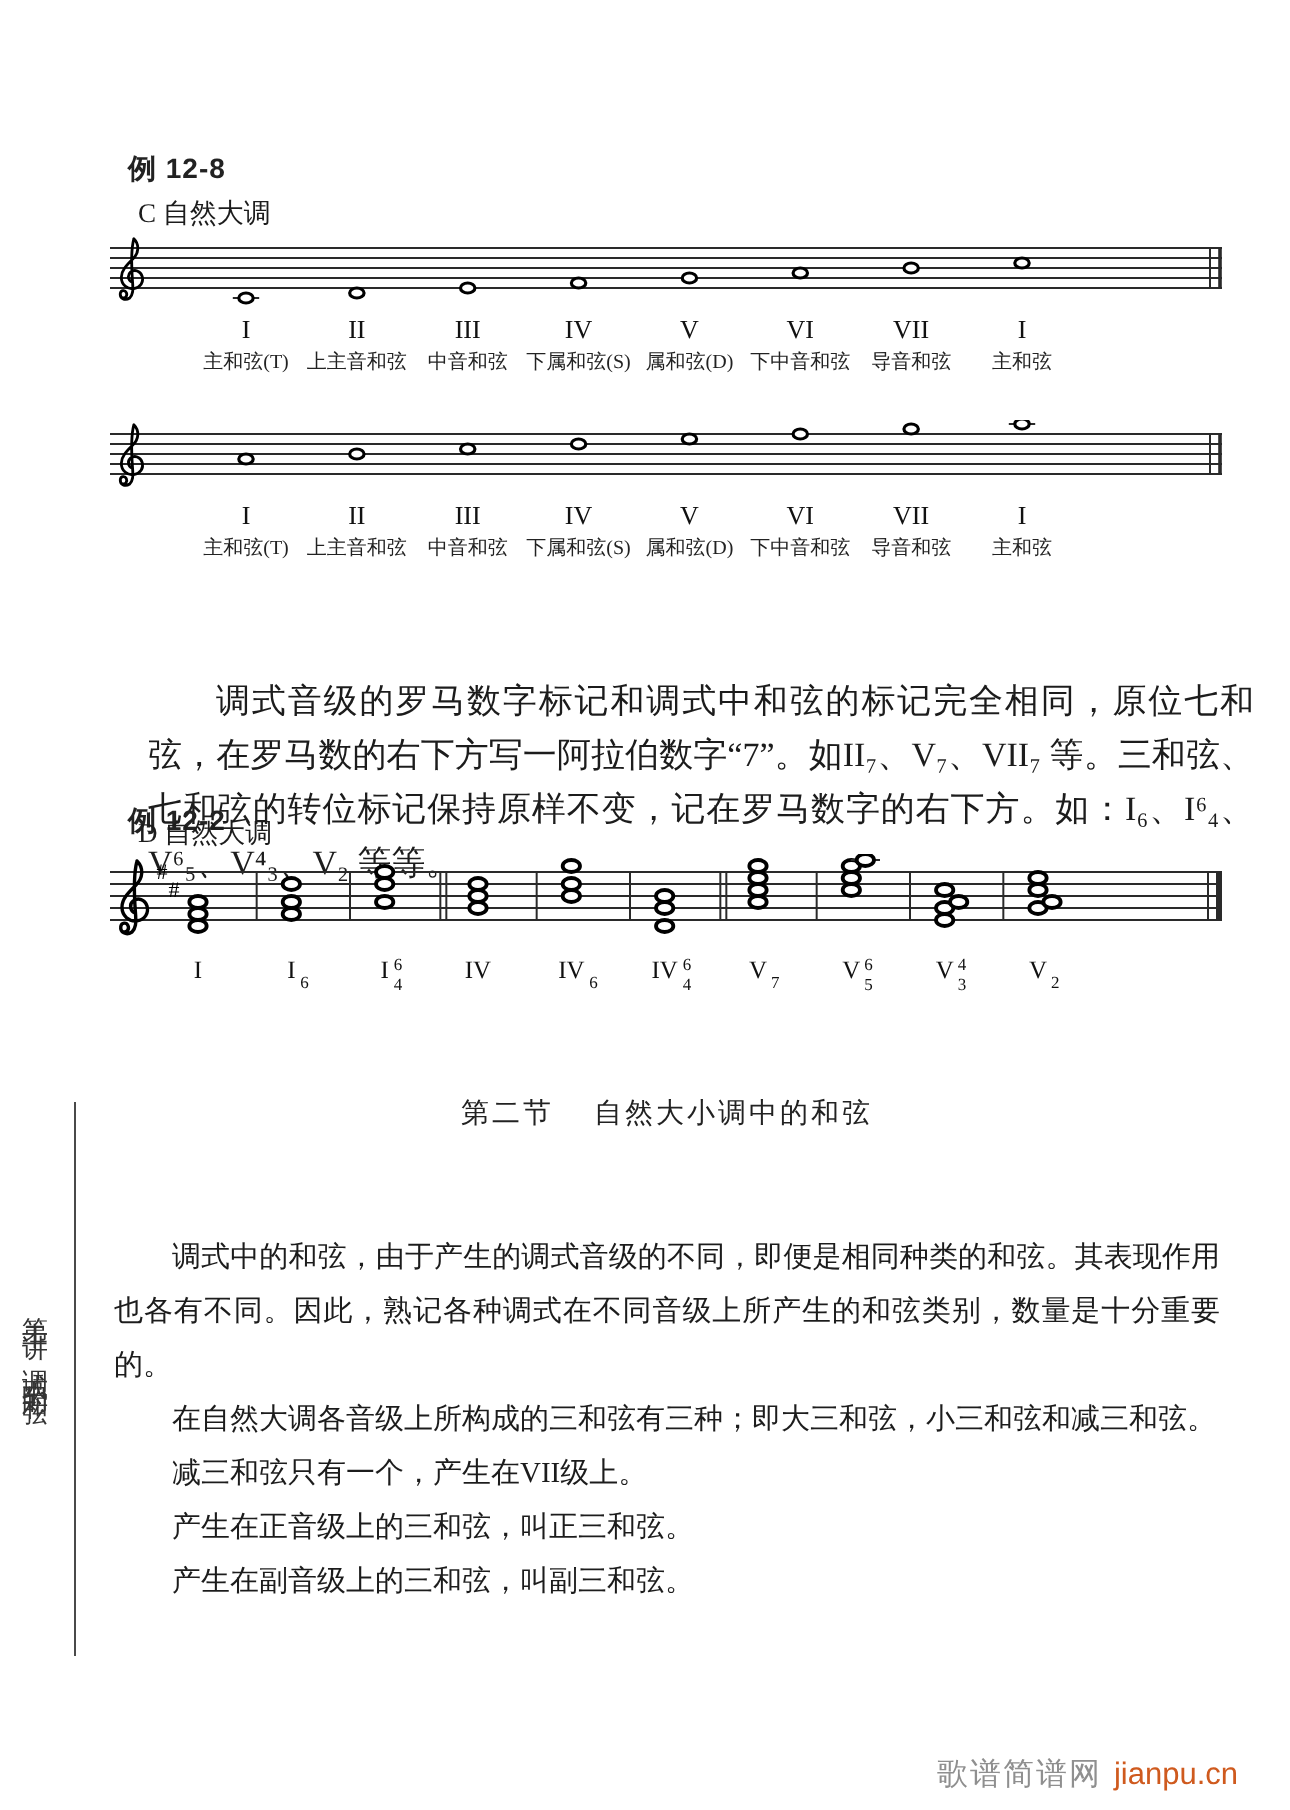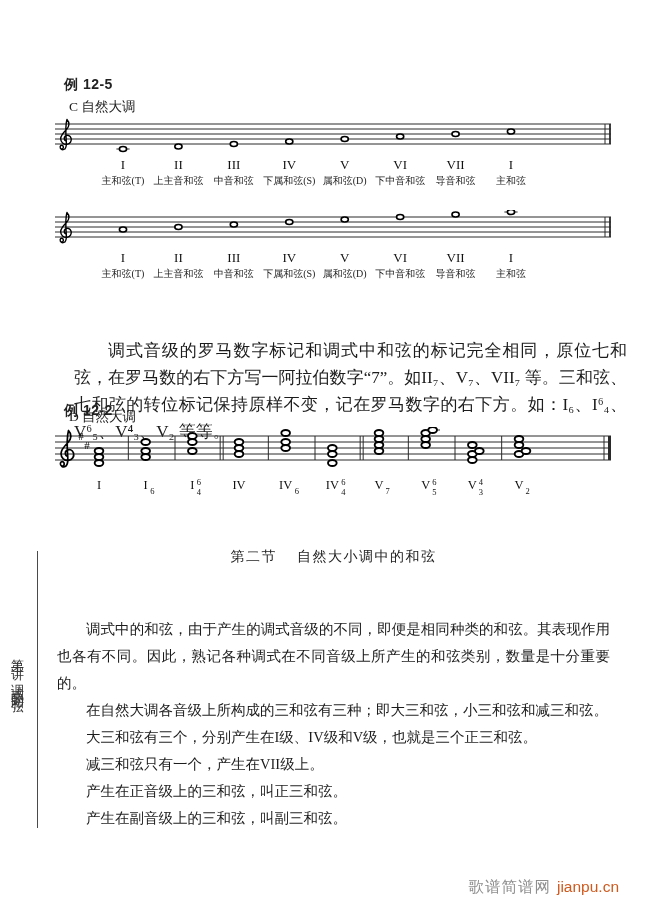--- a/index.html
+++ b/index.html
@@ -29,21 +29,21 @@
   .watermark{position:absolute;top:877px;right:26px;font-size:15.5px;
         font-family:"Liberation Sans","DejaVu Sans",sans-serif;font-weight:400;}
   .wm-cn{color:#8f8f8f;letter-spacing:1px;}
   .wm-url{color:#cf5a1e;margin-left:6px;}
 </style>
 </head>
 <body>
 
 <div class="page">
 
-  <div class="example-label" id="ex1-label">例 12-5</div>
+  <div class="example-label" id="ex1-label">例 12-8</div>
 
   <div class="staff-block" id="staff-block-0">
       <div class="staff-title">C 自然大调</div>
       <svg width="557" height="80" viewBox="0 0 557 80">
         <line x1="0" y1="7" x2="556" y2="7" stroke="#2a2a2a" stroke-width="1"></line>
         <line x1="0" y1="12" x2="556" y2="12" stroke="#2a2a2a" stroke-width="1"></line>
         <line x1="0" y1="17" x2="556" y2="17" stroke="#2a2a2a" stroke-width="1"></line>
         <line x1="0" y1="22" x2="556" y2="22" stroke="#2a2a2a" stroke-width="1"></line>
         <line x1="0" y1="27" x2="556" y2="27" stroke="#2a2a2a" stroke-width="1"></line>
         <path d="M 7 6 C 4 8 1 6 1.4 3.2 C 1.8 1.2 4.2 1 5 2.8 C 5.8 4.6 4.4 6.2 3 6 M 9.5 -29.5 C 13 -26 12.5 -21 9 -17.5 C 5 -13.5 2 -10.5 2 -6.5 C 2 -2 5.5 0.9 9.5 0.4 C 13.5 -0.2 15.5 -3.5 14.5 -7 C 13.5 -10.2 10 -11.5 7.5 -9.5 C 5.5 -7.8 6 -4.5 8.5 -3.5 M 9.5 -29.5 C 7.5 -22 8.1 -12 8.7 -4 C 9.2 2 8.8 4.2 7 6" fill="none" stroke="#000" stroke-width="1.7" stroke-linecap="round" transform="translate(4 27) scale(0.8333333333333334)"></path>
@@ -203,21 +203,20 @@
       </svg>
     </div>
 
   <h2 class="section-title">
     <span class="num">第二节</span><span>自然大小调中的和弦</span>
   </h2>
 
   <div class="body-paras">
     <p>调式中的和弦，由于产生的调式音级的不同，即便是相同种类的和弦。其表现作用也各有不同。因此，熟记各种调式在不同音级上所产生的和弦类别，数量是十分重要的。</p>
     <p>在自然大调各音级上所构成的三和弦有三种；即大三和弦，小三和弦和减三和弦。</p>
-    <p>大三和弦有三个，分别产生在I级、IV级和V级，也就是三个正三和弦。</p>
     <p>减三和弦只有一个，产生在VII级上。</p>
     <p>产生在正音级上的三和弦，叫正三和弦。</p>
     <p>产生在副音级上的三和弦，叫副三和弦。</p>
   </div>
 
   <div class="sidebar-rule"></div>
   <div class="sidebar-text">
     <span>第十二讲</span><span class="part2">调式中的和弦</span>
   </div>
 

